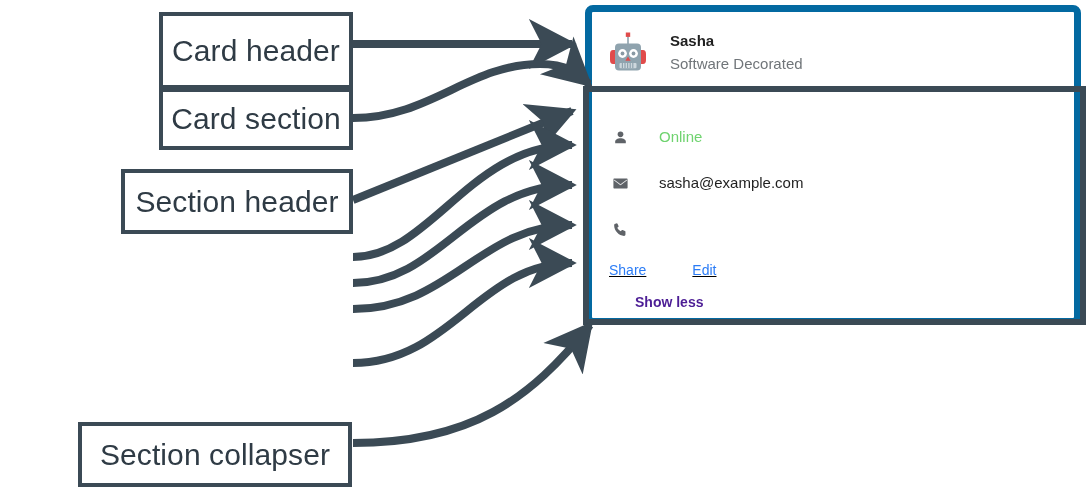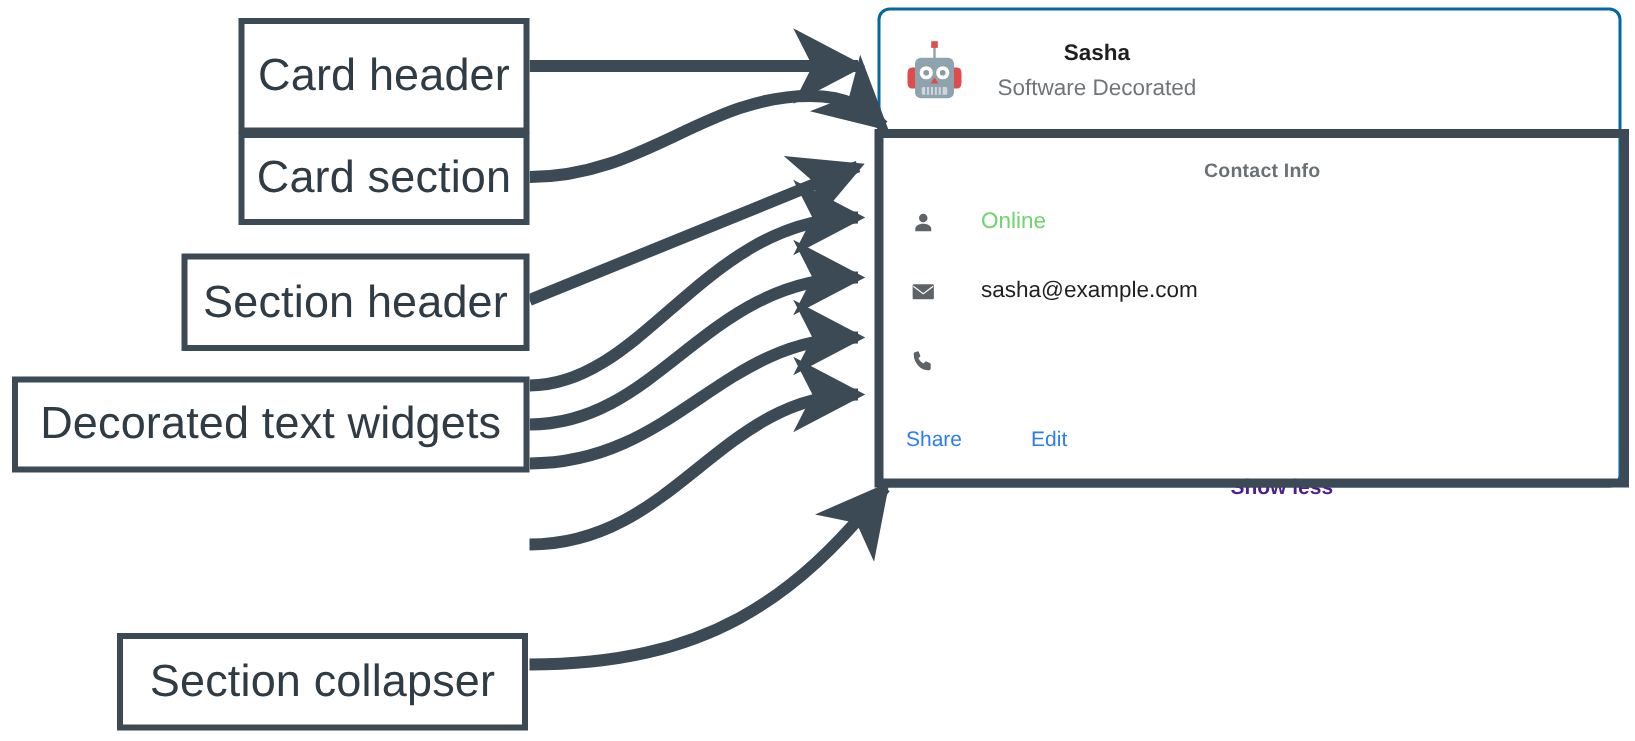--- a/index.html
+++ b/index.html
@@ -48,24 +48,23 @@
 
   
   #card {
     position: absolute;
     left: 585px;
     top: 5px;
     width: 496px;
     height: 320px;
     box-sizing: border-box;
     background: #ffffff;
-    border: 2px solid #0369a1;
+    border: 7px solid #0369a1;
     border-radius: 8px;
     z-index: 10;
-    text-align: center;
   }
   #card-header {
     display: flex;
     align-items: center;
     height: 82px;
     padding-left: 14px;
     box-sizing: border-box;
   }
   .avatar {
     width: 44px;
@@ -139,22 +138,23 @@
     font-size: 15px;
     color: #1f1f1f;
     line-height: 20px;
   }
   .row-text.status-online { color: #6fd36f; }
 
   .button-row {
     display: flex;
     align-items: center;
     height: 26px;
-    margin-top: 19px;
+    margin-top: 8px;
     margin-left: 0px;
+    text-decoration: underline;
   }
   .link-btn {
     font-size: 14px;
     color: #2b7cf6;
     line-height: 18px;
     cursor: pointer;
   }
   .link-btn + .link-btn { margin-left: 46px; }
 
   .collapser {
@@ -203,21 +203,20 @@
         </svg>
       </div>
       <div class="header-text">
         <div class="hdr-name">Sasha</div>
         <div class="hdr-sub">Software Decorated</div>
       </div>
     </div>
 
     <div id="card-section">
 
-      <div class="section-header">Contact Info</div>
 
       <div class="row">
         <div class="row-icon">
           <svg width="17" height="17" viewBox="0 0 24 24" fill="#5f6368" xmlns="http://www.w3.org/2000/svg">
             <circle cx="12" cy="7.5" r="4"></circle>
             <path d="M12 13c-4.2 0-7.5 2.1-7.5 4.6V20h15v-2.4C19.5 15.1 16.2 13 12 13z"></path>
           </svg>
         </div>
         <div class="row-text status-online">Online</div>
       </div>
@@ -251,21 +250,20 @@
   </div>
 
   <div id="section-highlight"></div>
 
   <div class="callout" style="left:159px; top:12px; width:194px; height:77px;">Card header</div>
 
   <div class="callout" style="left:159px; top:88px; width:194px; height:62px;text-align:center;">Card section</div>
 
   <div class="callout" style="left:121px; top:169px; width:232px; height:65px;">Section header</div>
 
-  <div class="callout" style="left:8px; top:251px; width:345px; height:64px;">Decorated text widgets</div>
 
 
   <div class="callout" style="left:78px; top:422px; width:274px; height:65px;">Section collapser</div>
 
   <svg id="arrows" viewBox="0 0 1090 494" xmlns="http://www.w3.org/2000/svg">
     <defs>
       <marker id="ah" markerWidth="7" markerHeight="7" refX="5.4" refY="3.5" orient="auto" markerUnits="strokeWidth">
         <path d="M0,0.35 L6,3.5 L0,6.65 L1.6,3.5 z" fill="#3b4a55"></path>
       </marker>
     </defs>

